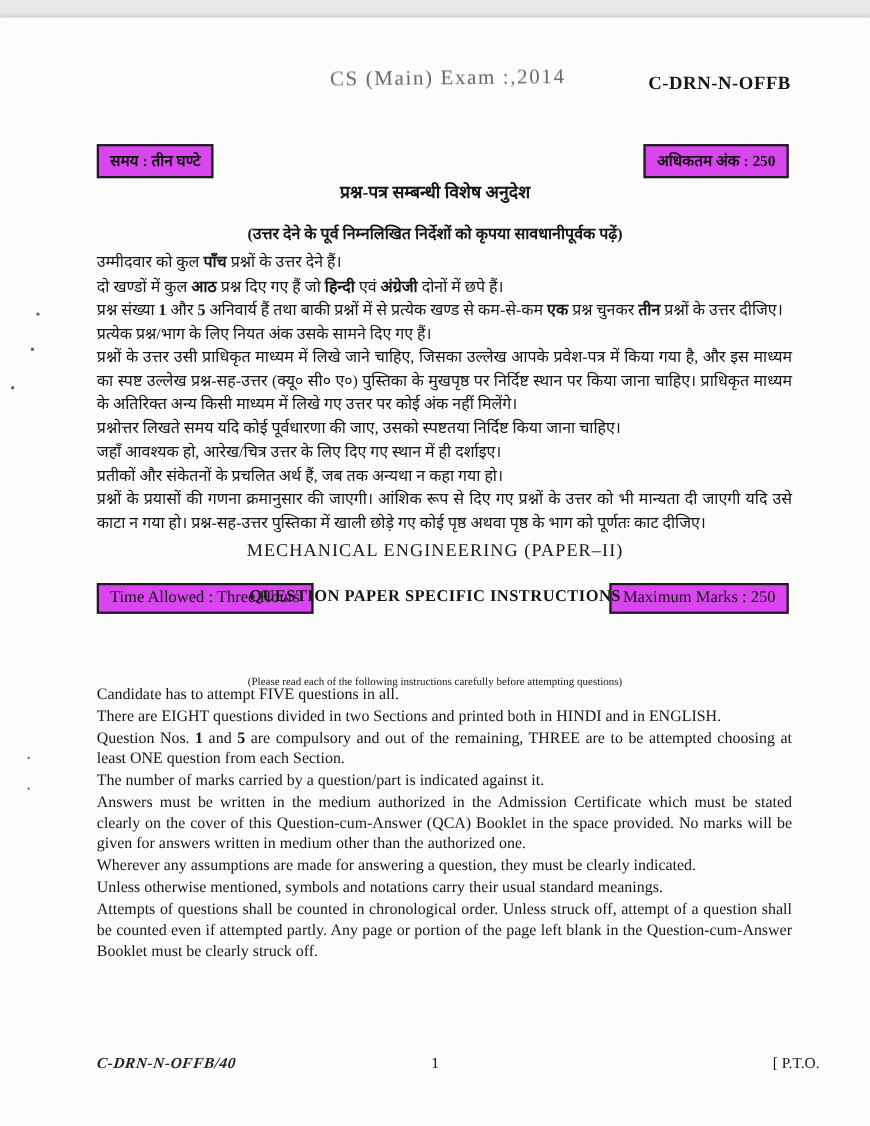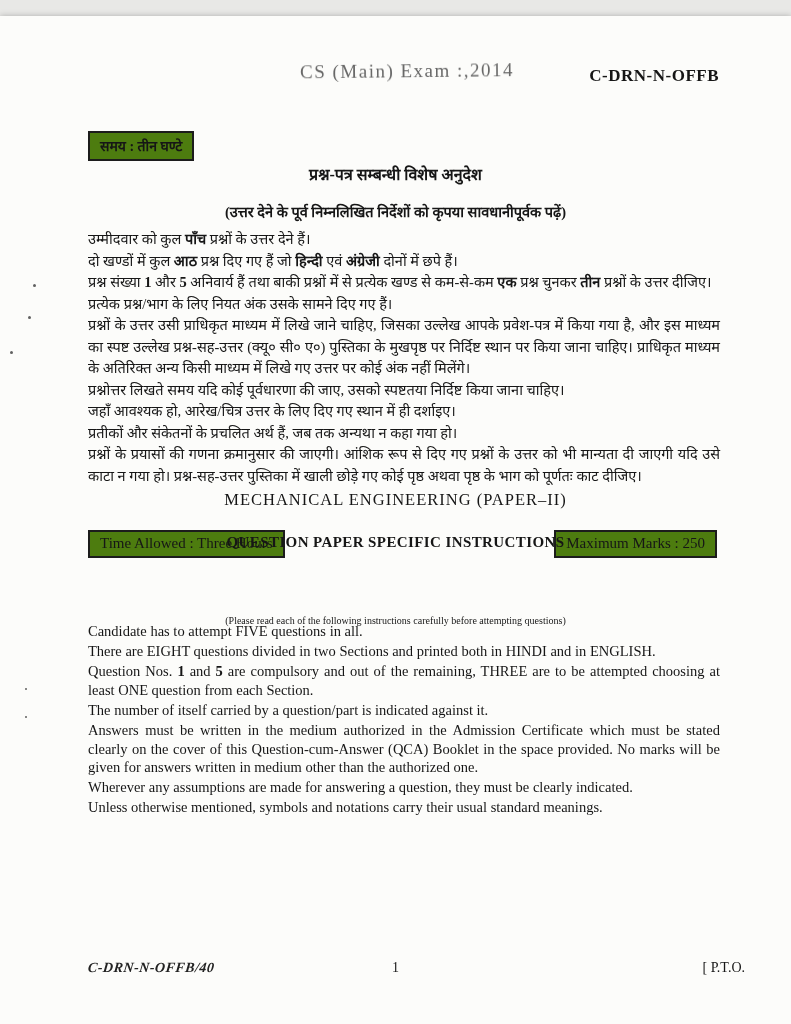--- a/index.html
+++ b/index.html
@@ -29,21 +29,21 @@
     right:72px;top:50px;
     font-weight:bold;font-size:17px;letter-spacing:.5px;
   }
   .hindi-title{
     top:80px;font-size:17px;font-weight:bold;
   }
   .box{
     border:2px solid #1c1c1c;
     padding:3px 10px 4px 10px;
     font-size:14px;
-    background:#4d7c0f;
+    background:#d946ef;
     white-space:nowrap;
   }
   .box.bold{font-weight:bold;}
   .hindi-time-box{left:88px;top:115px;}
   .hindi-marks-box{right:74px;top:115px;}
   .eng-time-box{left:88px;top:514px;font-size:15px;}
   .eng-marks-box{right:74px;top:514px;font-size:15px;}
 
   .hindi-heading{top:147px;font-size:16px;font-weight:bold;}
   .note{
@@ -82,20 +82,21 @@
 </style>
 </head>
 <body>
 
 <div class="page">
 
   <div class="abs stamp">CS (Main) Exam :,2014</div>
   <div class="abs booklet-code">C-DRN-N-OFFB</div>
 
   <div class="abs box bold hindi-time-box">समय : तीन घण्टे</div>
+  <div class="abs box bold hindi-marks-box">अधिकतम अंक : 250</div>
 
   <div class="abs center-row hindi-heading">प्रश्न-पत्र सम्बन्धी विशेष अनुदेश</div>
   <div class="abs center-row hindi-note"><span class="note">(उत्तर देने के पूर्व निम्नलिखित निर्देशों को कृपया सावधानीपूर्वक पढ़ें)</span></div>
   <div class="abs instr-list hindi-list">
       <p>उम्मीदवार को कुल <b>पाँच</b> प्रश्नों के उत्तर देने हैं।</p>
       <p>दो खण्डों में कुल <b>आठ</b> प्रश्न दिए गए हैं जो <b>हिन्दी</b> एवं <b>अंग्रेजी</b> दोनों में छपे हैं।</p>
       <p>प्रश्न संख्या <b>1</b> और <b>5</b> अनिवार्य हैं तथा बाकी प्रश्नों में से प्रत्येक खण्ड से कम-से-कम <b>एक</b> प्रश्न चुनकर <b>तीन</b> प्रश्नों के उत्तर दीजिए।</p>
       <p>प्रत्येक प्रश्न/भाग के लिए नियत अंक उसके सामने दिए गए हैं।</p>
       <p>प्रश्नों के उत्तर उसी प्राधिकृत माध्यम में लिखे जाने चाहिए, जिसका उल्लेख आपके प्रवेश-पत्र में किया गया है, और इस माध्यम का स्पष्ट उल्लेख प्रश्न-सह-उत्तर (क्यू० सी० ए०) पुस्तिका के मुखपृष्ठ पर निर्दिष्ट स्थान पर किया जाना चाहिए। प्राधिकृत माध्यम के अतिरिक्त अन्य किसी माध्यम में लिखे गए उत्तर पर कोई अंक नहीं मिलेंगे।</p>
       <p>प्रश्नोत्तर लिखते समय यदि कोई पूर्वधारणा की जाए, उसको स्पष्टतया निर्दिष्ट किया जाना चाहिए।</p>
@@ -106,24 +107,25 @@
 
   <div class="abs center-row eng-title">MECHANICAL ENGINEERING (PAPER–II)</div>
   <div class="abs box eng-time-box">Time Allowed : Three Hours</div>
   <div class="abs box eng-marks-box">Maximum Marks : 250</div>
   <div class="abs center-row eng-heading">QUESTION PAPER SPECIFIC INSTRUCTIONS</div>
   <div class="abs center-row eng-note"><span class="note">(Please read each of the following instructions carefully before attempting questions)</span></div>
   <div class="abs instr-list eng-list">
       <p>Candidate has to attempt FIVE questions in all.</p>
       <p>There are EIGHT questions divided in two Sections and printed both in HINDI and in ENGLISH.</p>
       <p>Question Nos. <b>1</b> and <b>5</b> are compulsory and out of the remaining, THREE are to be attempted choosing at least ONE question from each Section.</p>
-      <p>The number of itself carried by a question/part is indicated against it.</p>
+      <p>The number of marks carried by a question/part is indicated against it.</p>
       <p>Answers must be written in the medium authorized in the Admission Certificate which must be stated clearly on the cover of this Question-cum-Answer (QCA) Booklet in the space provided. No marks will be given for answers written in medium other than the authorized one.</p>
       <p>Wherever any assumptions are made for answering a question, they must be clearly indicated.</p>
       <p>Unless otherwise mentioned, symbols and notations carry their usual standard meanings.</p>
+      <p>Attempts of questions shall be counted in chronological order. Unless struck off, attempt of a question shall be counted even if attempted partly. Any page or portion of the page left blank in the Question-cum-Answer Booklet must be clearly struck off.</p>
     </div>
 
   <div class="abs footer-code">C-DRN-N-OFFB/40</div>
   <div class="abs center-row page-number">1</div>
   <div class="abs pto">[ P.T.O.</div>
 
   <div class="abs dot d1"></div>
   <div class="abs dot d2"></div>
   <div class="abs dot d3"></div>
   <div class="abs dot d4"></div>

